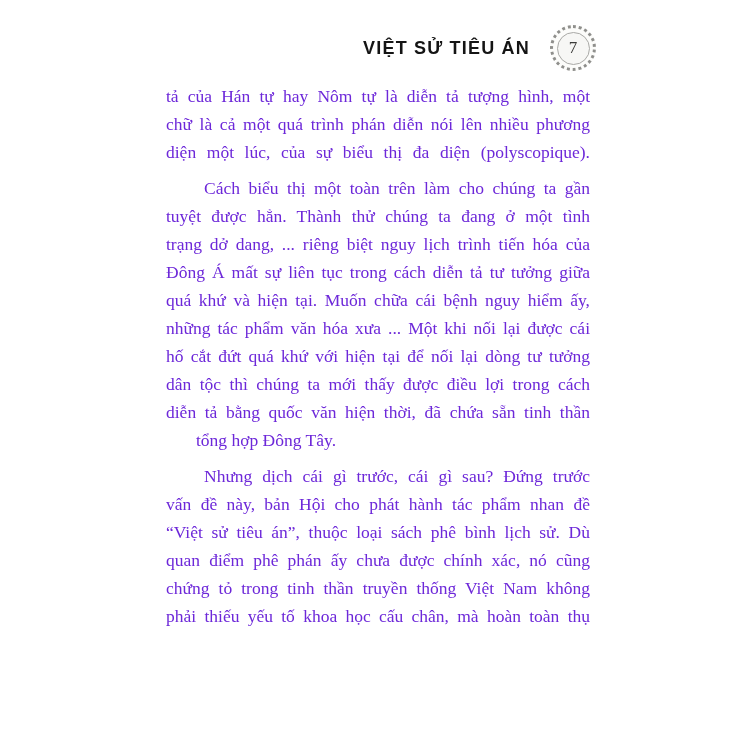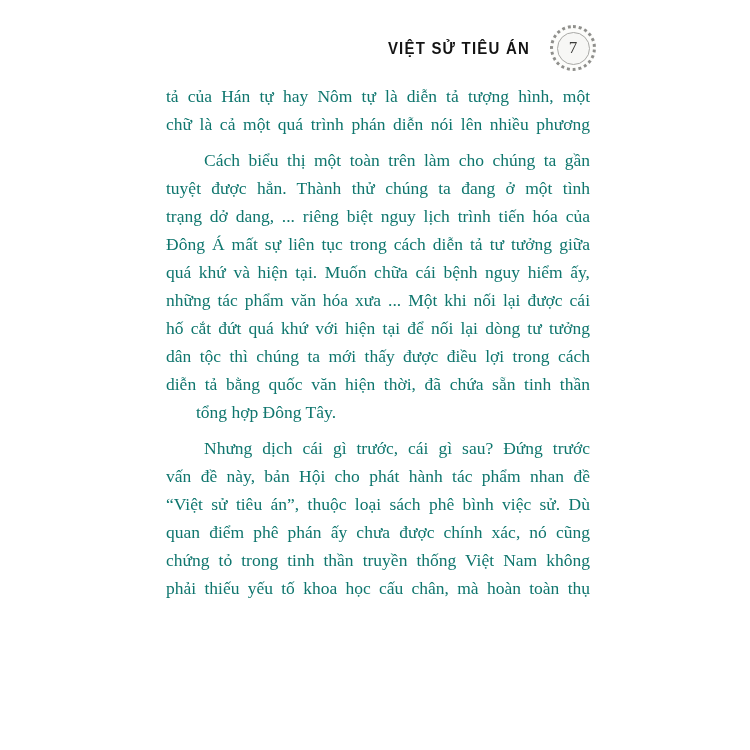--- a/index.html
+++ b/index.html
@@ -23,21 +23,21 @@
     width: 430px;
     height: 52px;
     display: flex;
     align-items: center;
     justify-content: flex-end;
     gap: 20px;
   }
   .running-title {
     font-family: "Liberation Sans", sans-serif;
     font-weight: 700;
-    font-size: 15px;
+    font-size: 18px;
     letter-spacing: 1.2px;
     color: #141414;
     white-space: nowrap;
     transform: scaleY(1.05);
     text-align: right;
   }
   .badge {
     width: 46px;
     height: 46px;
     box-sizing: border-box;
@@ -64,21 +64,21 @@
     color: #3c3c3a;
   }
   
   .body-text {
     position: absolute;
     top: 82px;
     left: 166px;
     width: 424px;
     font-size: 17.5px;
     line-height: 28px;
-    color: #0f766e;
+    color: #6d28d9;
   }
   .para {
     margin: 0 0 8px 0;
   }
   .line {
     text-align: justify;
     text-align-last: justify;
   }
   .line.no-just {
     text-align-last: left;
@@ -97,36 +97,37 @@
     <span class="running-title">VIỆT SỬ TIÊU ÁN</span>
     <span class="badge">
       <span class="badge-inner">7</span>
     </span>
   </div>
 
   <div class="body-text">
     <div class="para">
         <div class="line">tả của Hán tự hay Nôm tự là diễn tả tượng hình, một</div>
         <div class="line">chữ là cả một quá trình phán diễn nói lên nhiều phương</div>
+        <div class="line">diện một lúc, của sự biểu thị đa diện (polyscopique).</div>
       </div>
     <div class="para">
         <div class="line indent">Cách biểu thị một toàn trên làm cho chúng ta gần</div>
         <div class="line">tuyệt được hẳn. Thành thử chúng ta đang ở một tình</div>
         <div class="line">trạng dở dang, ... riêng biệt nguy lịch trình tiến hóa của</div>
         <div class="line">Đông Á mất sự liên tục trong cách diễn tả tư tưởng giữa</div>
         <div class="line">quá khứ và hiện tại. Muốn chữa cái bệnh nguy hiểm ấy,</div>
         <div class="line">những tác phẩm văn hóa xưa ... Một khi nối lại được cái</div>
         <div class="line">hố cắt đứt quá khứ với hiện tại để nối lại dòng tư tưởng</div>
         <div class="line">dân tộc thì chúng ta mới thấy được điều lợi trong cách</div>
         <div class="line">diễn tả bằng quốc văn hiện thời, đã chứa sẵn tinh thần</div>
         <div class="line no-just">tổng hợp Đông Tây.</div>
       </div>
     <div class="para">
         <div class="line indent">Nhưng dịch cái gì trước, cái gì sau? Đứng trước</div>
         <div class="line">vấn đề này, bản Hội cho phát hành tác phẩm nhan đề</div>
-        <div class="line">“Việt sử tiêu án”, thuộc loại sách phê bình việc sử. Dù</div>
+        <div class="line">“Việt sử tiêu án”, thuộc loại sách phê bình lịch sử. Dù</div>
         <div class="line">quan điểm phê phán ấy chưa được chính xác, nó cũng</div>
         <div class="line">chứng tỏ trong tinh thần truyền thống Việt Nam không</div>
         <div class="line">phải thiếu yếu tố khoa học cấu chân, mà hoàn toàn thụ</div>
       </div>
   </div>
 
 </div>
 
 </body></html>

